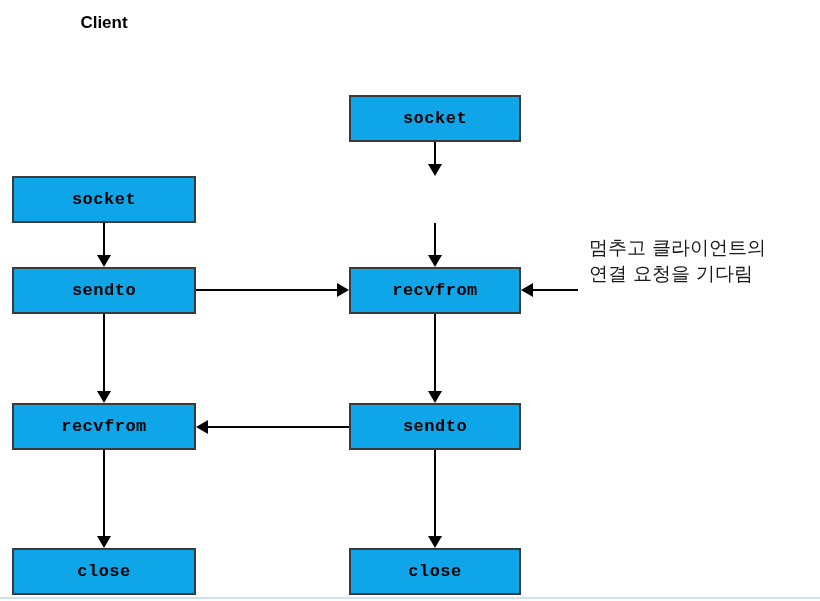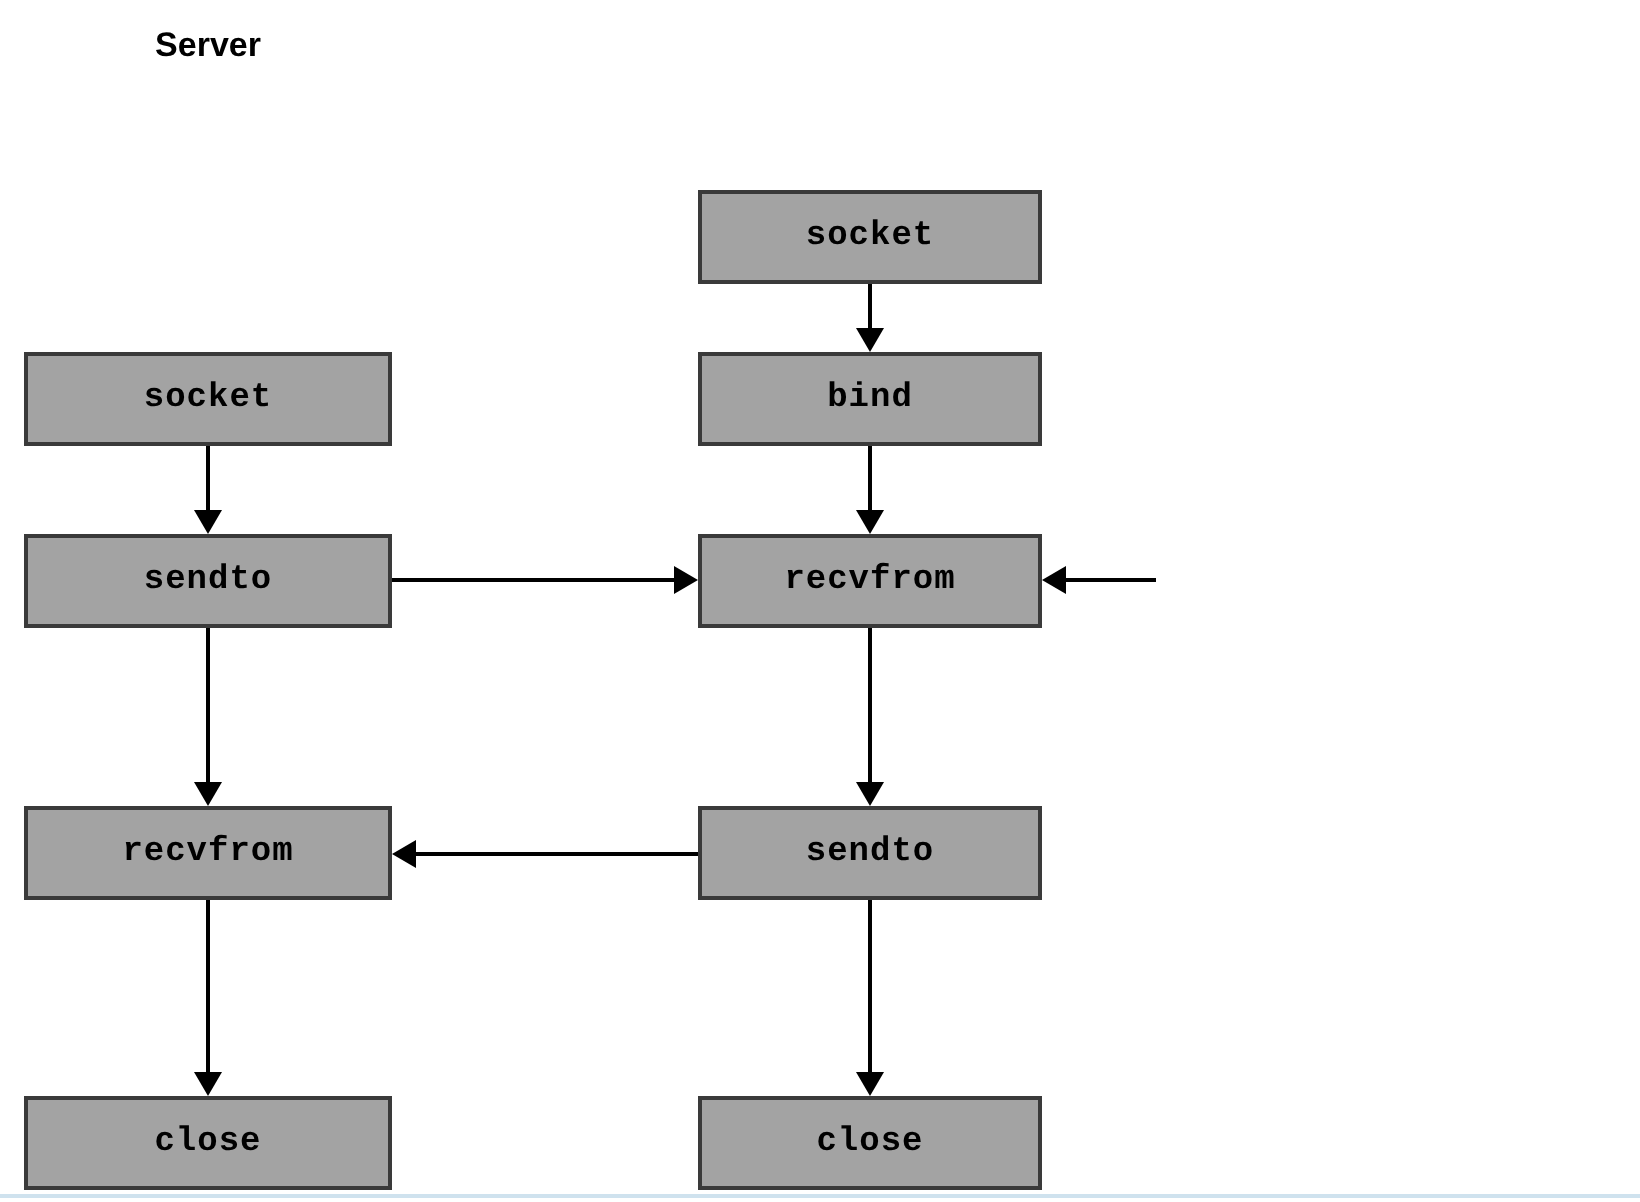--- a/index.html
+++ b/index.html
@@ -29,21 +29,21 @@
     white-space: nowrap;
     letter-spacing: 0px;
   }
   #title-client { left: 12px;  top: 13px; width: 184px; }
   #title-server { left: 349px; top: 13px; width: 172px; }
 
   
   .node {
     position: absolute;
     box-sizing: border-box;
-    background: #a3a3a3;
+    background: #0ea5e9;
     border: 2px solid #3a3a3a;
     display: flex;
     align-items: center;
     justify-content: center;
   }
   .node .node-label {
     font-family: "Liberation Mono", "DejaVu Sans Mono", monospace;
     font-size: 17px;
     font-weight: bold;
     color: #000000;
@@ -112,29 +112,26 @@
     width: 820px;
     height: 2px;
     background: #cfe2ee;
   }
 </style>
 </head>
 <body>
 
 <div id="canvas">
 
-  <div class="col-title" id="title-client">Server</div>
+  <div class="col-title" id="title-client">Client</div>
 
   <div class="node server-col" style="top:95px;">
     <span class="node-label">socket</span>
   </div>
 
-  <div class="node server-col" style="top:176px;">
-    <span class="node-label">bind</span>
-  </div>
 
   <div class="node server-col" style="top:267px;">
     <span class="node-label">recvfrom</span>
   </div>
 
   <div class="node server-col" style="top:403px;">
     <span class="node-label">sendto</span>
   </div>
 
   <div class="node server-col" style="top:548px;">
@@ -181,17 +178,19 @@
   <div class="hline" style="left:196px; top:289px; width:142px;"></div>
   <div class="arrow-right" style="left:337px; top:283px;"></div>
 
   <div class="hline" style="left:208px; top:426px; width:141px;"></div>
   <div class="arrow-left" style="left:196px; top:420px;"></div>
 
   <div class="hline" style="left:533px; top:289px; width:45px;"></div>
   <div class="arrow-left" style="left:521px; top:283px;"></div>
 
   <div id="annotation">
+    <span class="ann-line">멈추고 클라이언트의</span>
+    <span class="ann-line">연결 요청을 기다림</span>
   </div>
 
   <div id="bottom-rule"></div>
 
 </div>
 
 </body></html>

